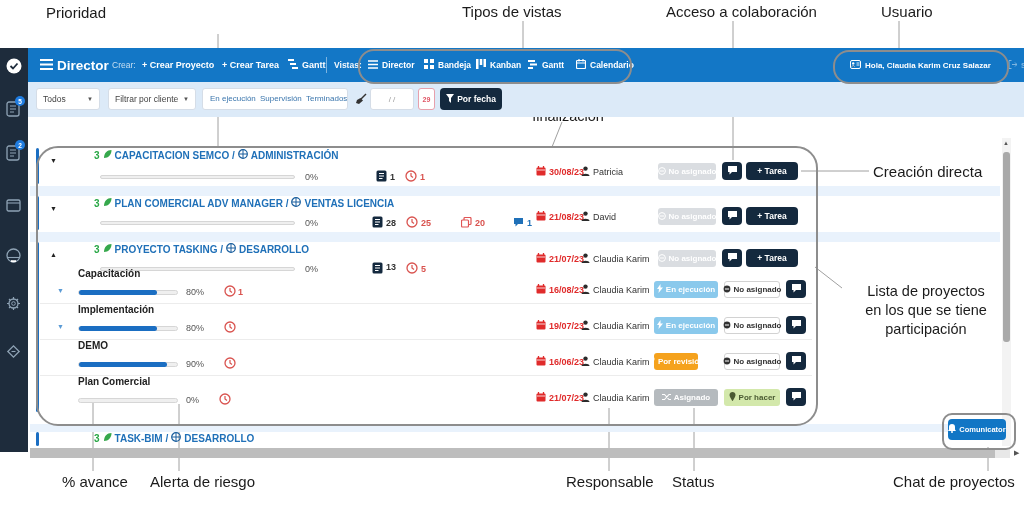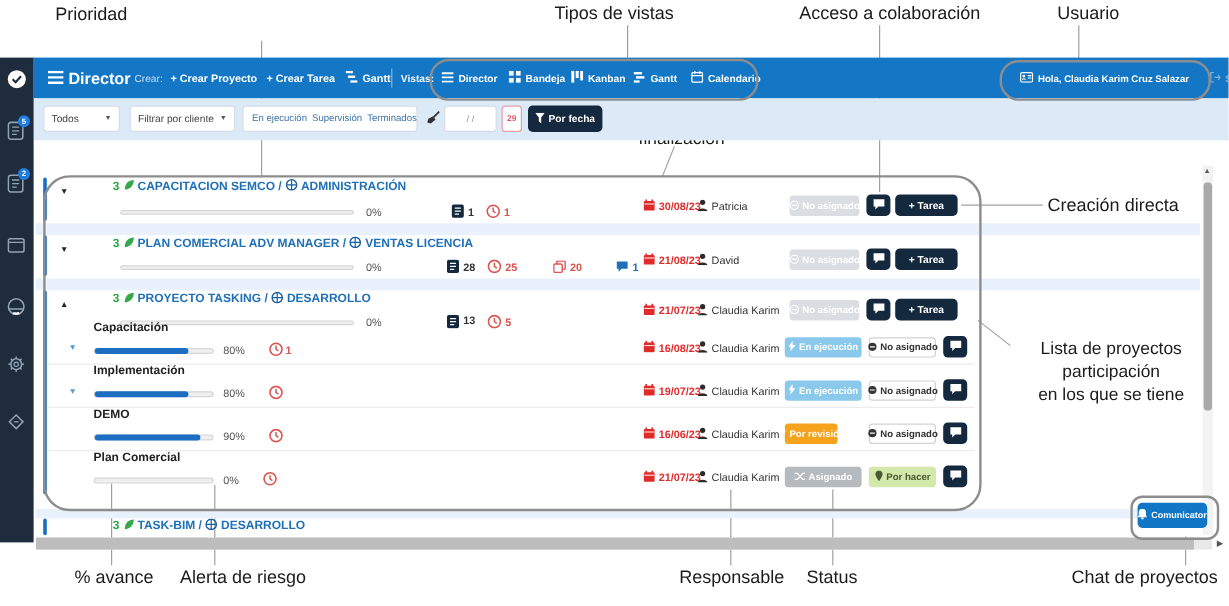--- a/index.html
+++ b/index.html
@@ -83,22 +83,22 @@
   <div class="annot" style="left:462px;top:3px">Tipos de vistas</div>
   <div class="annot" style="left:666px;top:3px">Acceso a colaboración</div>
   <div class="annot" style="left:881px;top:3px">Usuario</div>
   <div class="annot center" style="left:510px;top:88px;width:116px;font-size:14.5px">
     <div>Indicador de</div>
     <div>finalización</div>
   </div>
   <div class="annot" style="left:873px;top:163px">Creación directa</div>
   <div class="annot center" style="left:838px;top:282px;width:176px;font-size:14.5px">
     <div>Lista de proyectos</div>
+    <div>en los que se tiene</div>
     <div>participación</div>
-    <div>en los que se tiene</div>
   </div>
   <div class="annot" style="left:62px;top:473px">% avance</div>
   <div class="annot" style="left:150px;top:473px">Alerta de riesgo</div>
   <div class="annot" style="left:566px;top:473px">Responsable</div>
   <div class="annot" style="left:672px;top:473px">Status</div>
   <div class="annot" style="left:893px;top:473px">Chat de proyectos</div>
 
   <div class="outline" style="left:358px;top:49px;width:270px;height:31px"></div>
   <div class="outline" style="left:833px;top:50px;width:172px;height:30px"></div>
   <div class="outline" style="left:36px;top:146px;width:778px;height:276px;border-radius:22px"></div>

